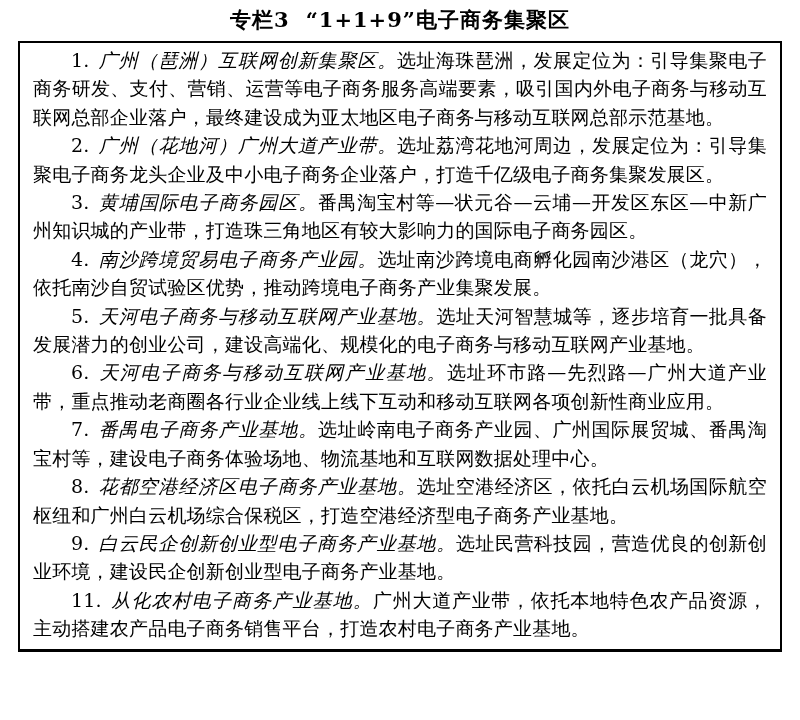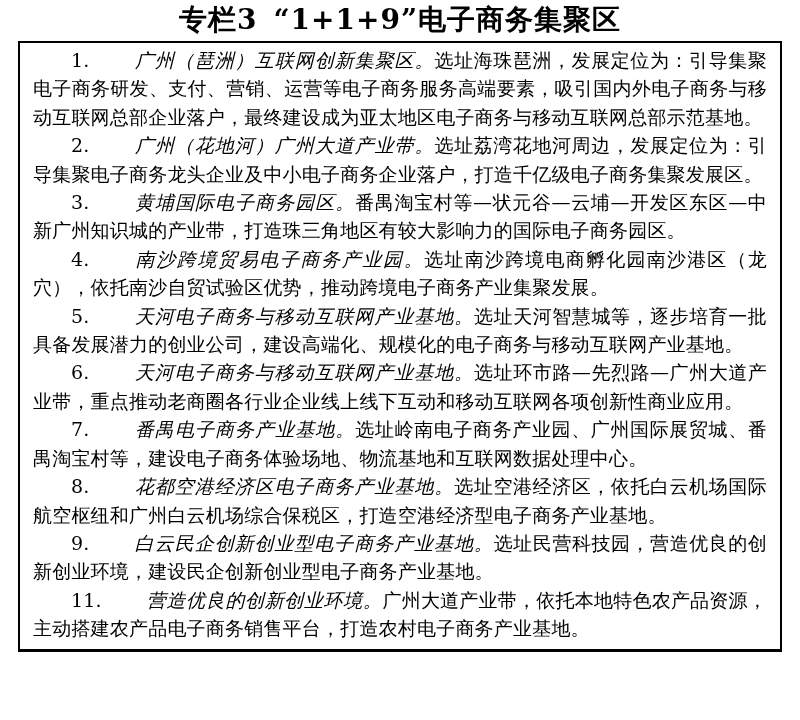--- a/index.html
+++ b/index.html
@@ -7,21 +7,21 @@
     width: 800px;
     height: 720px;
     background: #ffffff;
     color: #000000;
     font-family: "DejaVu Serif", "Liberation Serif", serif;
     overflow: hidden;
   }
   .page-title {
     text-align: center;
     font-weight: 700;
-    font-size: 28px;
+    font-size: 21px;
     line-height: 26px;
     padding: 7px 0 5px 0;
     letter-spacing: 1px;
   }
   .page-title .title-prefix { margin-right: 16px; }
   .panel {
     margin: 3px 18px 0 18px;
     border: 2px solid #000000;
     border-bottom-width: 3px;
     padding: 3px 13px 6px 13px;
@@ -30,33 +30,33 @@
   }
   p.item {
     margin: 0;
     text-indent: 2em;
     font-size: 19px;
     line-height: 28.4px;
     text-align: justify;
     letter-spacing: 0.2px;
   }
   .item-number { padding-right: 9px; }
-  .item-lead { font-style: italic; letter-spacing: 0.6px; margin-left: 36px; }
+  .item-lead { font-style: italic; letter-spacing: 0.6px; }
 </style>
 </head>
 <body>
 
 <div class="page-title">
   <span class="title-prefix">专栏3</span><span>“1+1+9”电子商务集聚区</span>
 </div>
 
 <div class="panel">
   <p class="item"><span class="item-number">1.</span><span class="item-lead">广州（琶洲）互联网创新集聚区。</span><span class="item-body">选址海珠琶洲，发展定位为：引导集聚电子商务研发、支付、营销、运营等电子商务服务高端要素，吸引国内外电子商务与移动互联网总部企业落户，最终建设成为亚太地区电子商务与移动互联网总部示范基地。</span></p>
   <p class="item"><span class="item-number">2.</span><span class="item-lead">广州（花地河）广州大道产业带。</span><span class="item-body">选址荔湾花地河周边，发展定位为：引导集聚电子商务龙头企业及中小电子商务企业落户，打造千亿级电子商务集聚发展区。</span></p>
   <p class="item"><span class="item-number">3.</span><span class="item-lead">黄埔国际电子商务园区。</span><span class="item-body">番禺淘宝村等—状元谷—云埔—开发区东区—中新广州知识城的产业带，打造珠三角地区有较大影响力的国际电子商务园区。</span></p>
   <p class="item"><span class="item-number">4.</span><span class="item-lead">南沙跨境贸易电子商务产业园。</span><span class="item-body">选址南沙跨境电商孵化园南沙港区（龙穴），依托南沙自贸试验区优势，推动跨境电子商务产业集聚发展。</span></p>
   <p class="item"><span class="item-number">5.</span><span class="item-lead">天河电子商务与移动互联网产业基地。</span><span class="item-body">选址天河智慧城等，逐步培育一批具备发展潜力的创业公司，建设高端化、规模化的电子商务与移动互联网产业基地。</span></p>
   <p class="item"><span class="item-number">6.</span><span class="item-lead">天河电子商务与移动互联网产业基地。</span><span class="item-body">选址环市路—先烈路—广州大道产业带，重点推动老商圈各行业企业线上线下互动和移动互联网各项创新性商业应用。</span></p>
   <p class="item"><span class="item-number">7.</span><span class="item-lead">番禺电子商务产业基地。</span><span class="item-body">选址岭南电子商务产业园、广州国际展贸城、番禺淘宝村等，建设电子商务体验场地、物流基地和互联网数据处理中心。</span></p>
   <p class="item"><span class="item-number">8.</span><span class="item-lead">花都空港经济区电子商务产业基地。</span><span class="item-body">选址空港经济区，依托白云机场国际航空枢纽和广州白云机场综合保税区，打造空港经济型电子商务产业基地。</span></p>
   <p class="item"><span class="item-number">9.</span><span class="item-lead">白云民企创新创业型电子商务产业基地。</span><span class="item-body">选址民营科技园，营造优良的创新创业环境，建设民企创新创业型电子商务产业基地。</span></p>
-  <p class="item"><span class="item-number">11.</span><span class="item-lead">营造优良的创新创业环境。</span><span class="item-body">广州大道产业带，依托本地特色农产品资源，主动搭建农产品电子商务销售平台，打造农村电子商务产业基地。</span></p>
+  <p class="item"><span class="item-number">11.</span><span class="item-lead">从化农村电子商务产业基地。</span><span class="item-body">广州大道产业带，依托本地特色农产品资源，主动搭建农产品电子商务销售平台，打造农村电子商务产业基地。</span></p>
 </div>
 
 </body></html>

